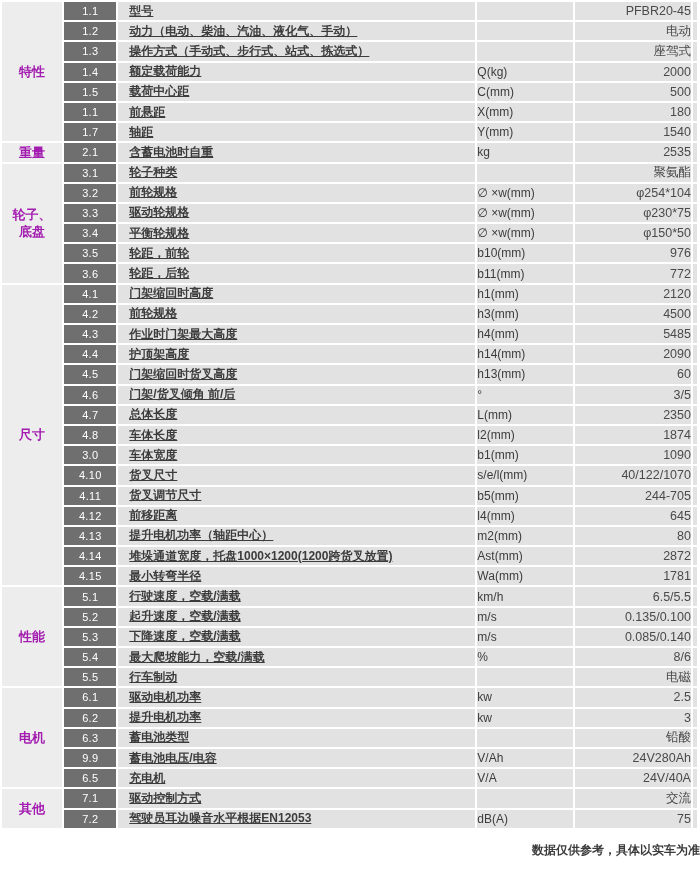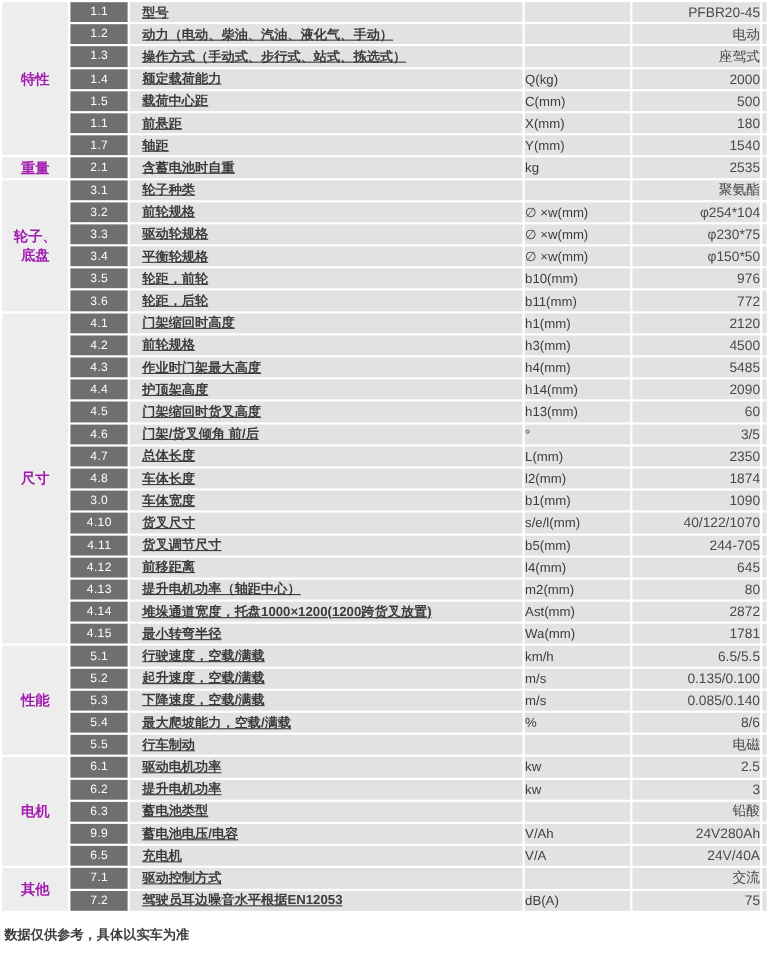--- a/index.html
+++ b/index.html
@@ -61,20 +61,21 @@
     font-size: 12.5px;
     padding-left: 10px;
     text-align: right;
   }
   td.sliver { background: #e2e2e2; }
   .footer-note {
     margin: 12px 0 0 4px;
     font-size: 12px;
     font-weight: bold;
     color: #3c3c3c;
+    text-align: right;
   }
 </style>
 </head>
 <body>
 
 <div class="wrap">
   <table class="spec">
     <colgroup>
       <col style="width:60px">
       <col style="width:52px">

